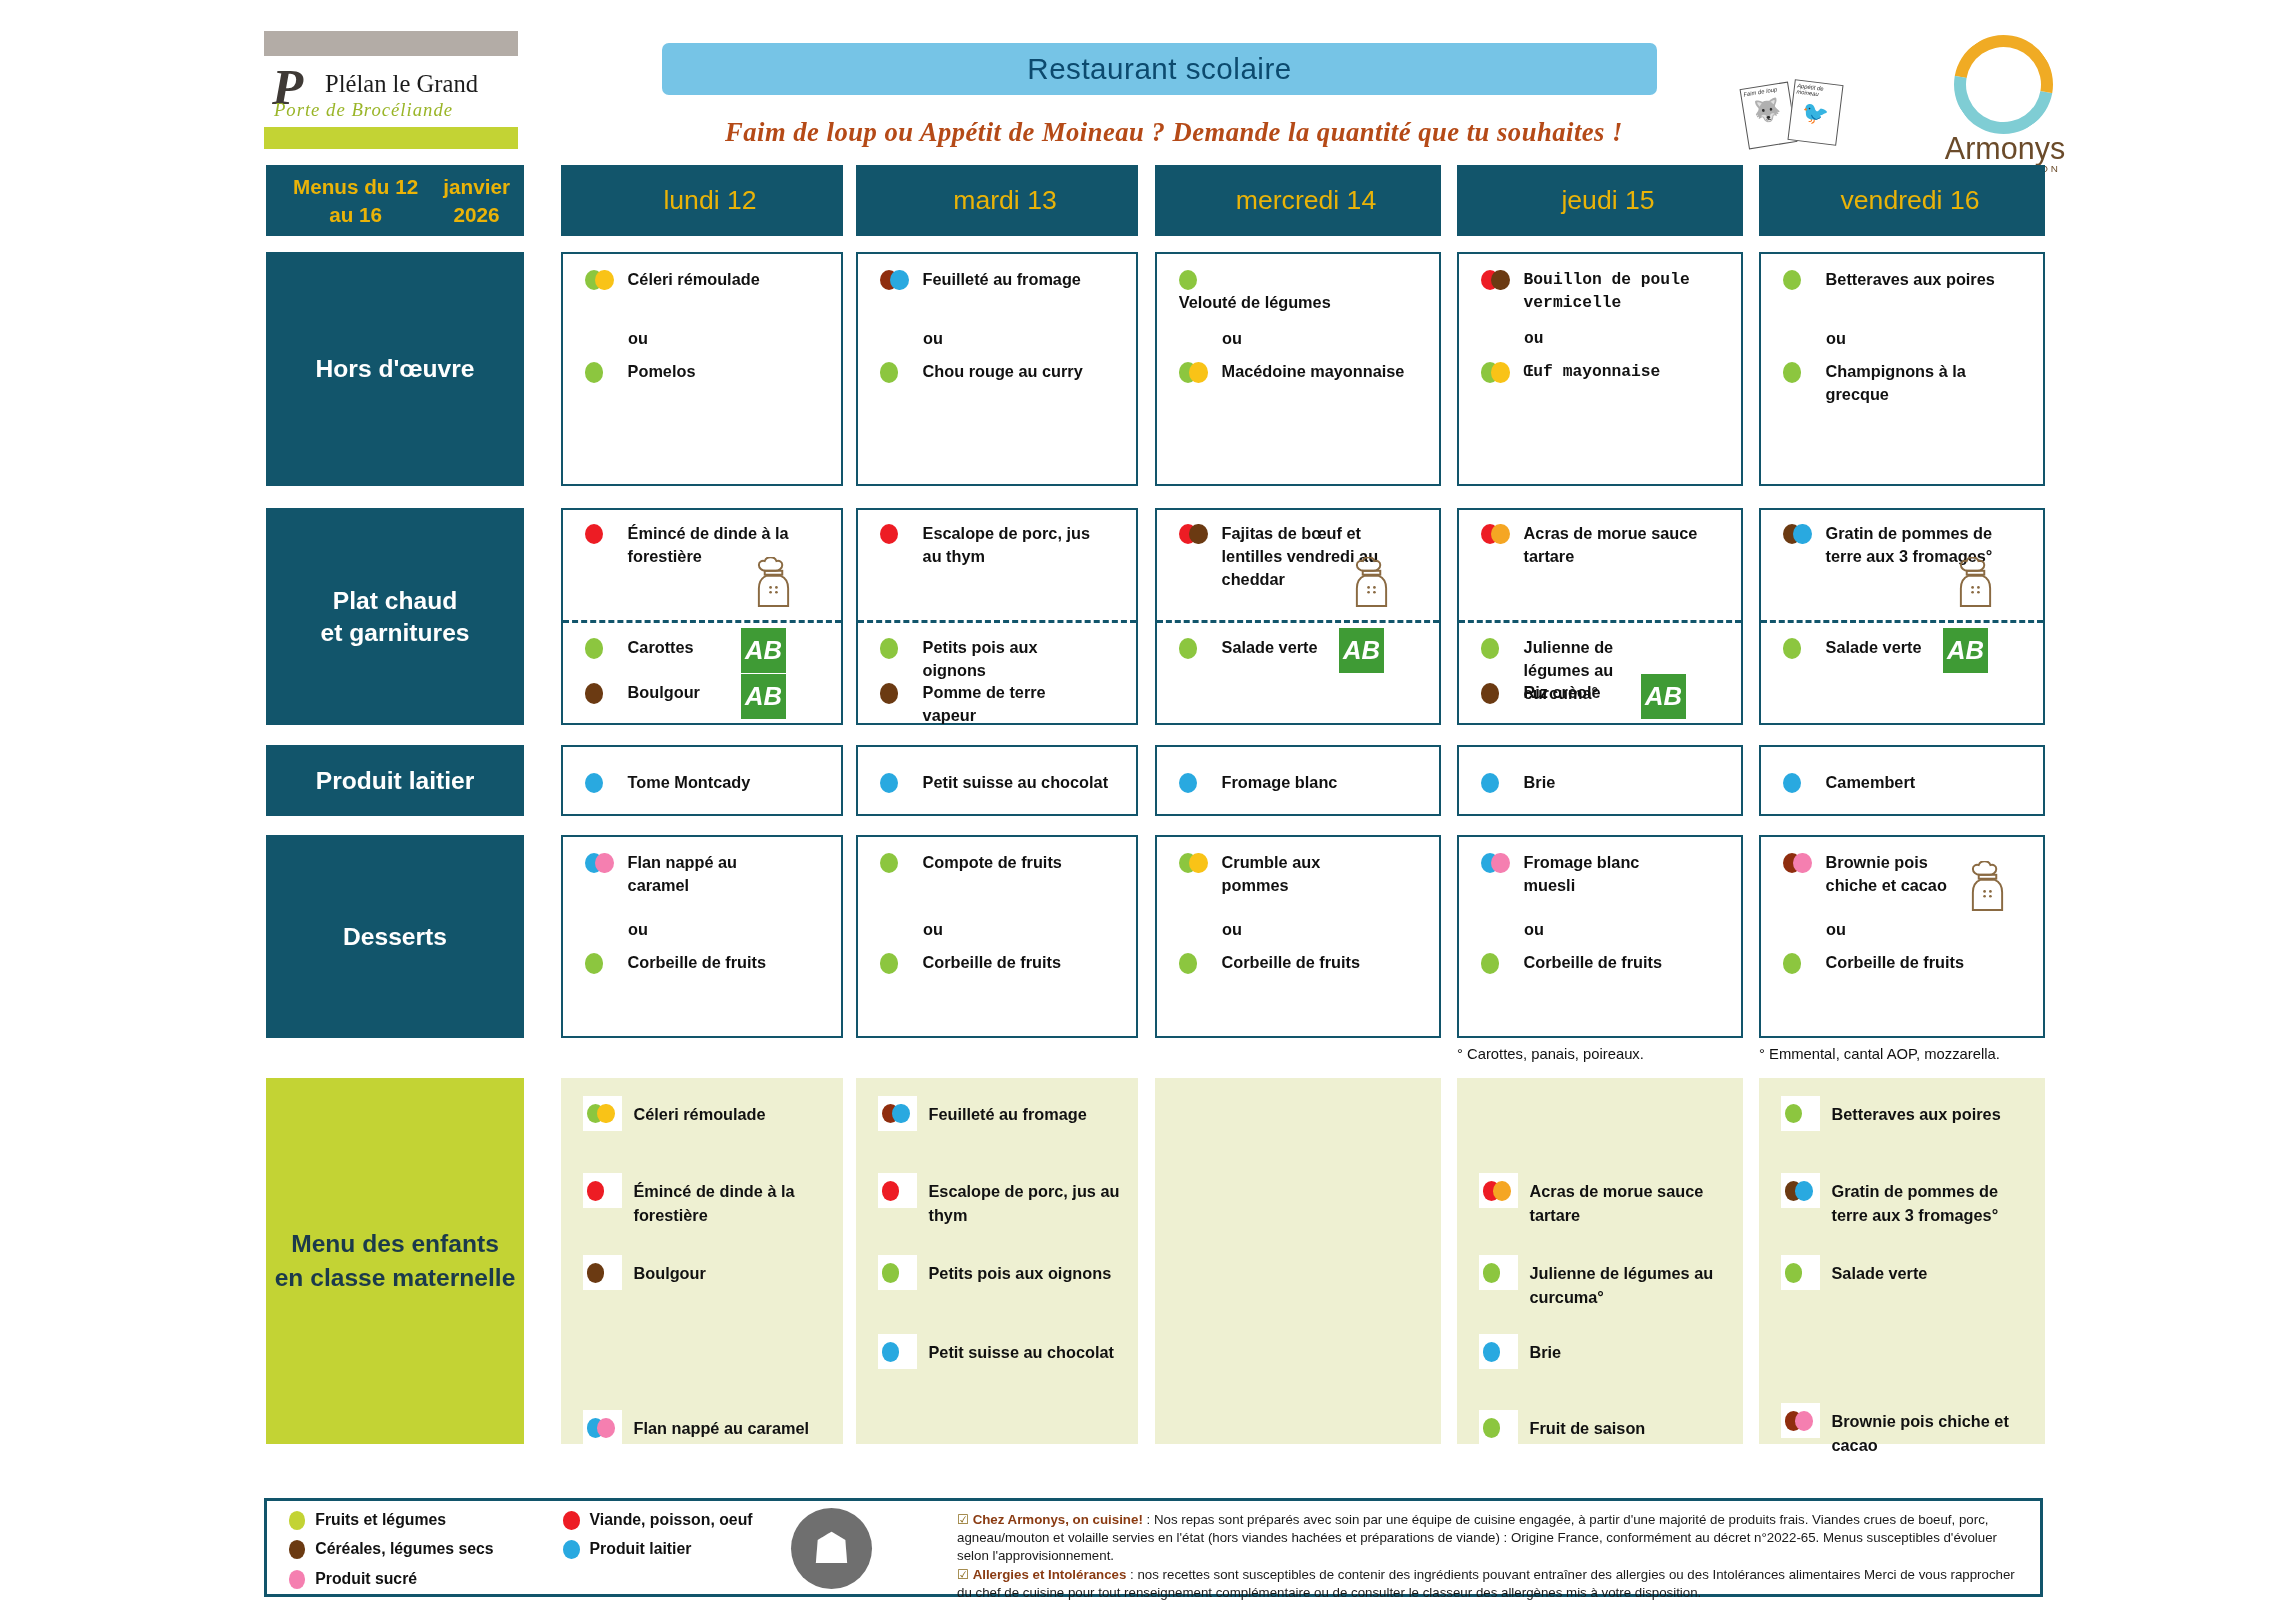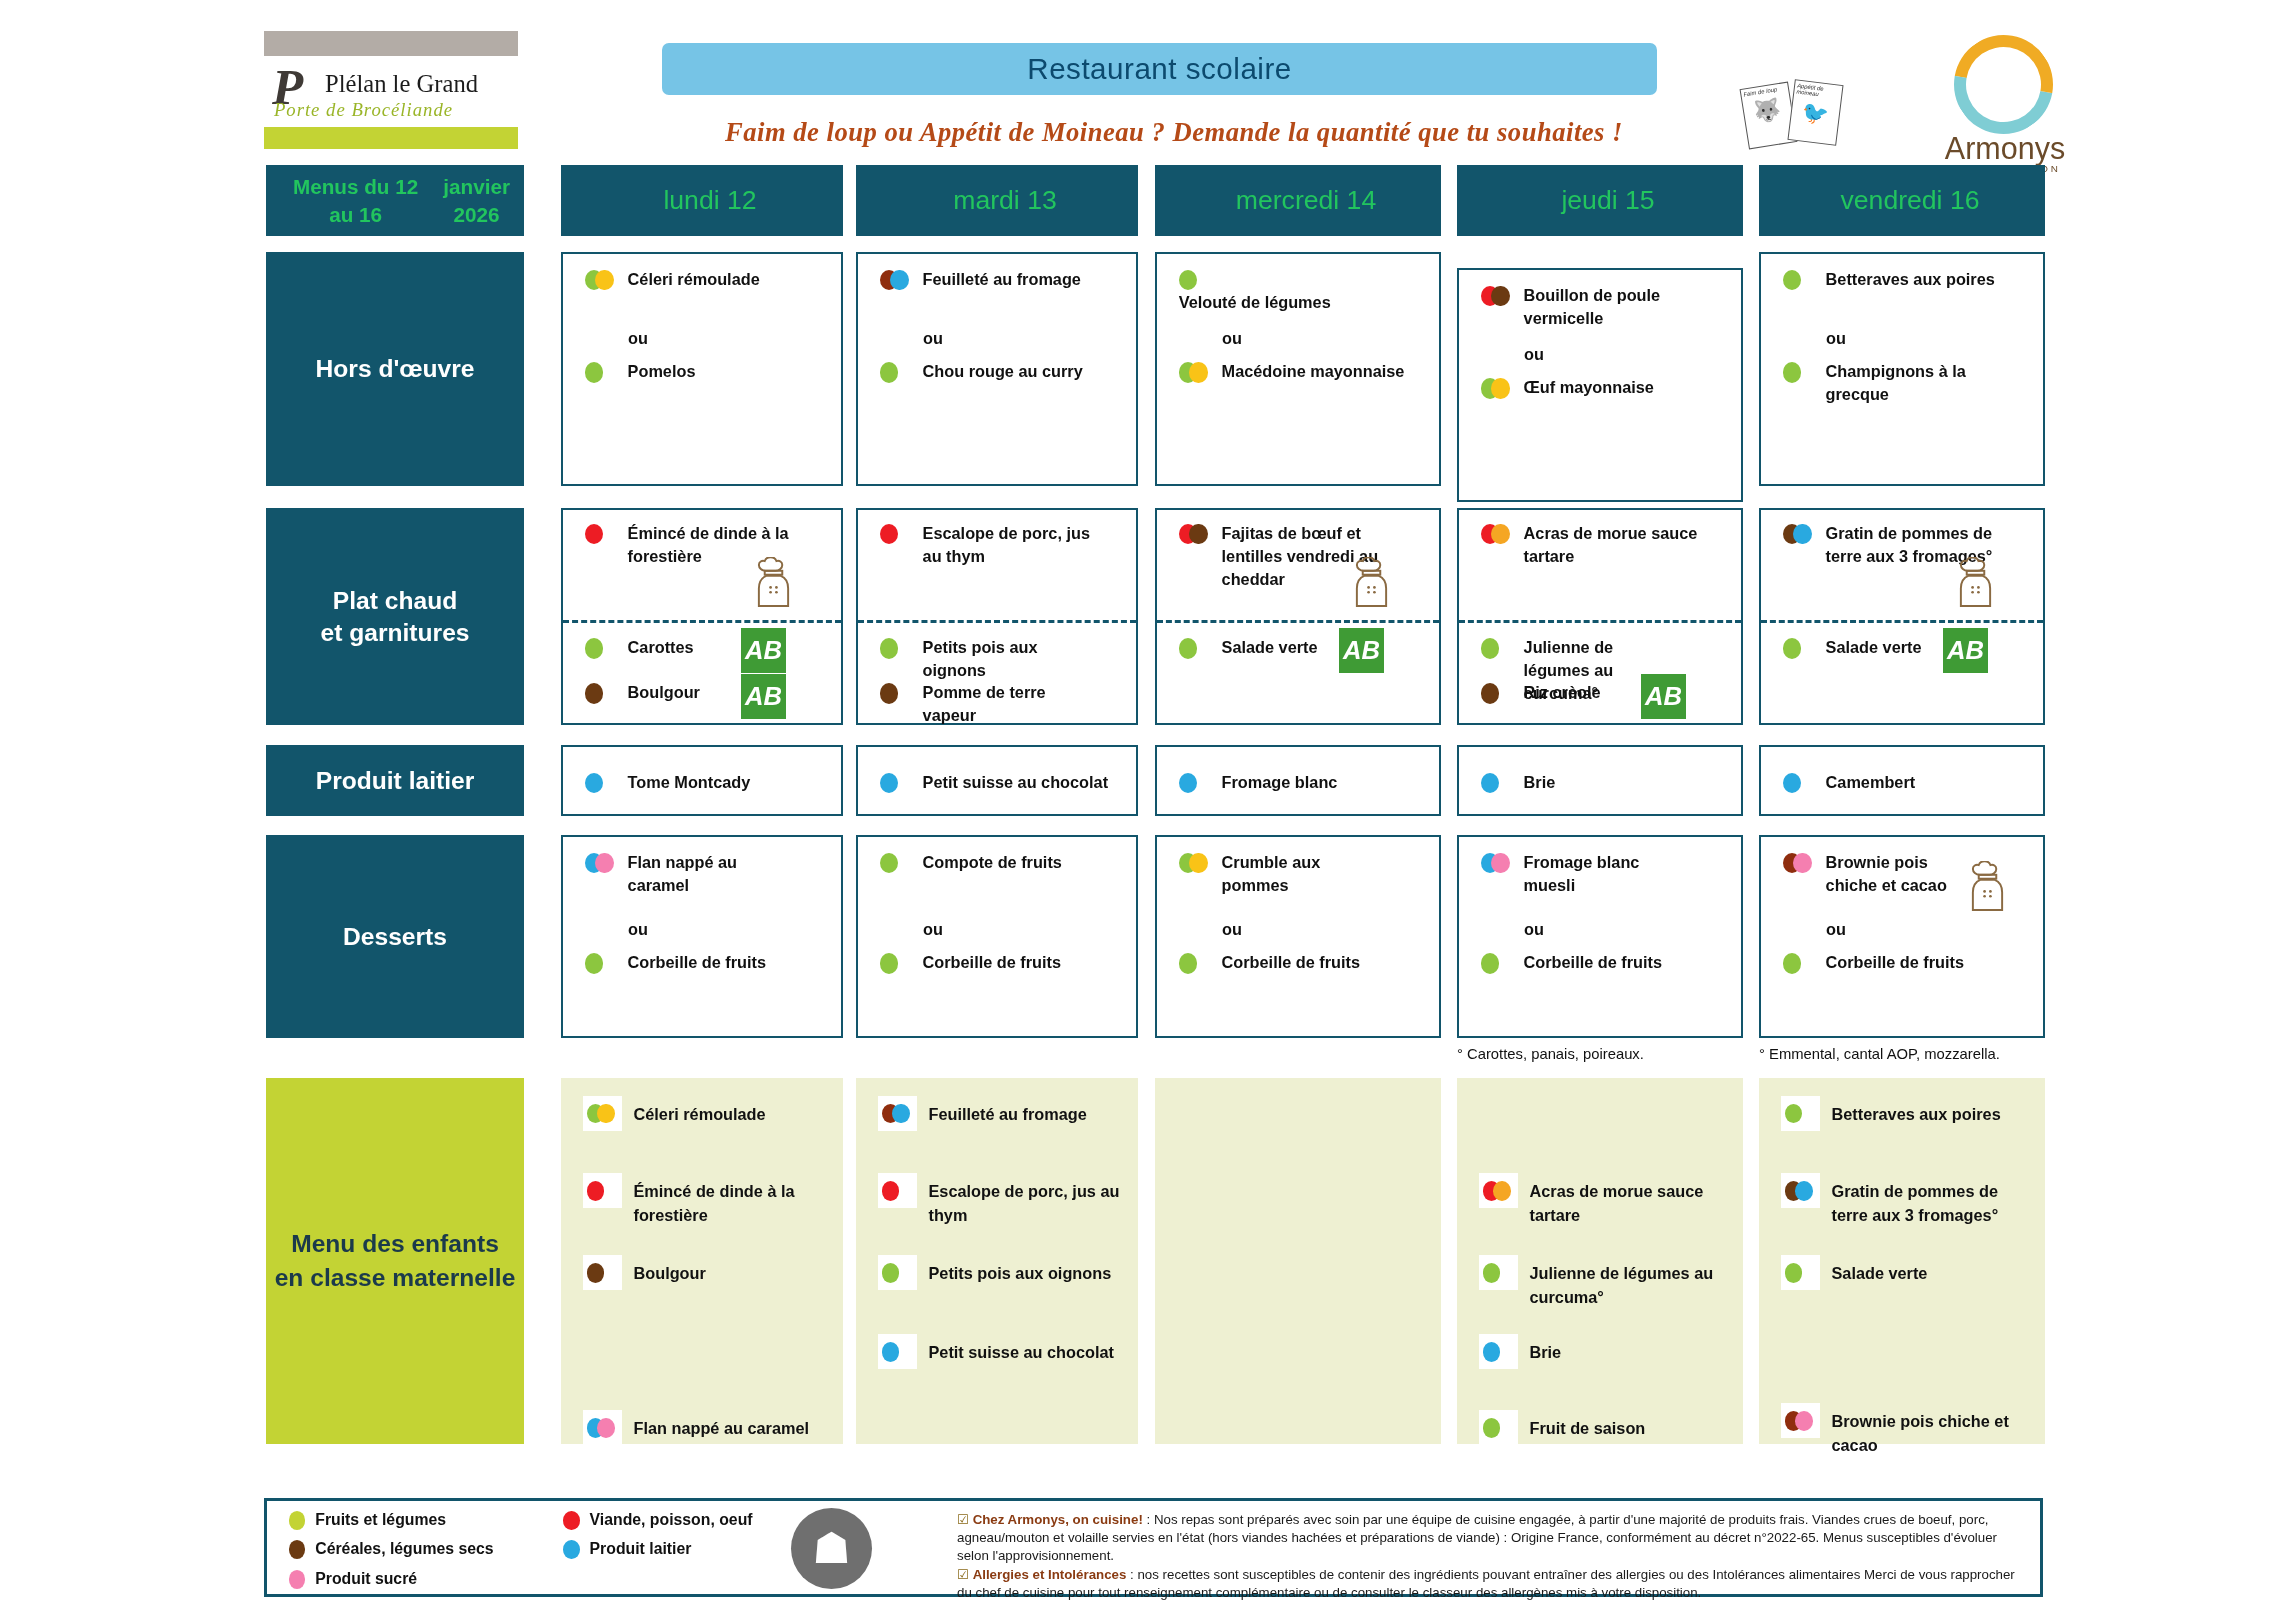--- a/index.html
+++ b/index.html
@@ -90,21 +90,21 @@
   }
   .armonys-sub {
     position: absolute; left: 0; top: 128px; width: 158px; text-align: center;
     font-size: 9.9px; color: #6b4b2a; letter-spacing: 3px;
   }
 
   
   .col-head {
     position: absolute; background: #12556b;
     display: flex; align-items: center; justify-content: center;
-    color: #22c55e; font-size: 26.6px; padding-left: 16px;
+    color: #eab308; font-size: 26.6px; padding-left: 16px;
   }
   .col-head.week { font-size: 20.7px; font-weight: bold; line-height: 1.35; text-align: center; }
 
   .rowlabel {
     position: absolute; background: #12556b; color: #fff;
     display: flex; align-items: center; justify-content: center;
     font-size: 24.6px; font-weight: bold; text-align: center; line-height: 1.3;
   }
 
   .cell {
@@ -281,21 +281,21 @@
         </div>
         <div class="ou" style="left:65px; top:75px;">ou</div>
         <div class="dish" style="left:21.7px; top:106px; width:246px;">
           <span class="dots">
             <span class="dot d0" style="background:#8cc63f"></span>
             <span class="dot d1" style="background:#f9c317"></span>
           </span>
           <span class="dish-text">Macédoine mayonnaise</span>
         </div>
       </div>
-      <div class="cell" style="left:1457px; top:268px; width:286px; height:234px;">
+      <div class="cell" style="left:1457px; top:252px; width:286px; height:234px;font-family:Liberation Mono, monospace;">
         <div class="dish" style="left:21.7px; top:13.8px; width:246px;">
           <span class="dots">
             <span class="dot d0" style="background:#ed1c24"></span>
             <span class="dot d1" style="background:#6b3a12"></span>
           </span>
           <span class="dish-text">Bouillon de poule vermicelle</span>
         </div>
         <div class="ou" style="left:65px; top:75px;">ou</div>
         <div class="dish" style="left:21.7px; top:106px; width:246px;">
           <span class="dots">

